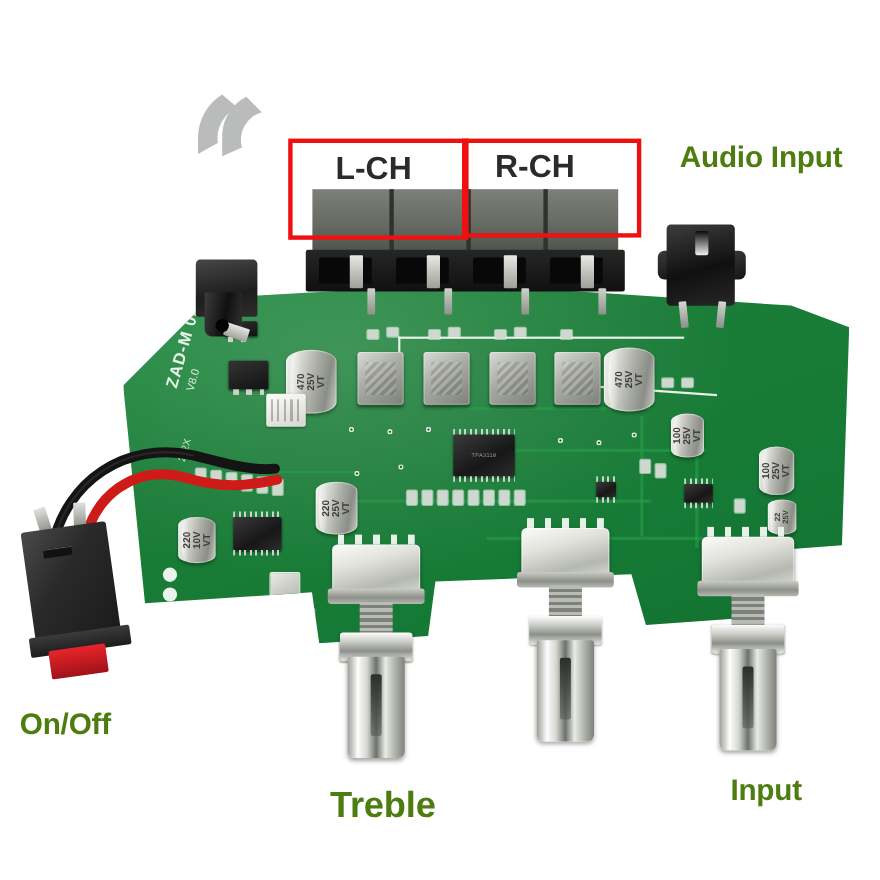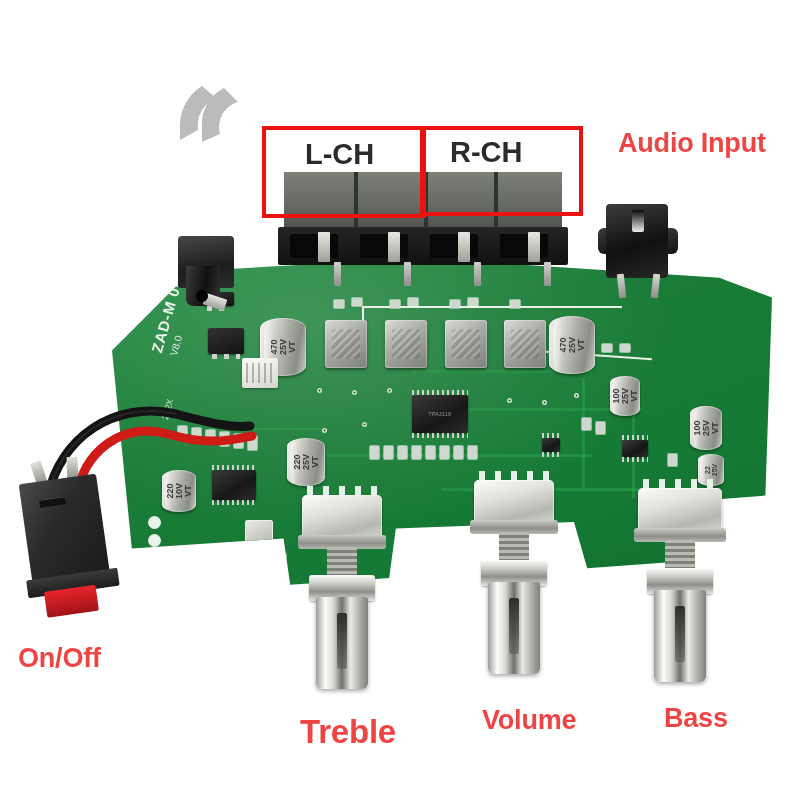--- a/index.html
+++ b/index.html
@@ -1,21 +1,21 @@
 <!DOCTYPE html>
 <html><head>
 <meta charset="utf-8">
 <style>
   html,body{margin:0;padding:0;background:#fff;}
   body{width:800px;height:800px;overflow:hidden;
        font-family:"Liberation Sans","DejaVu Sans",sans-serif;}
   #stage{position:relative;width:800px;height:800px;background:#ffffff;overflow:hidden;}
 
   
-  .anno{position:absolute;font-weight:bold;color:#ef4444;white-space:nowrap;letter-spacing:-0.2px;}
+  .anno{position:absolute;font-weight:bold;color:#4d7c0f;white-space:nowrap;letter-spacing:-0.2px;}
   #audio-input-label{left:618px;top:128px;font-size:27px;}
   #onoff-label{left:18px;top:643px;font-size:27px;}
   #treble-label{left:300px;top:713px;font-size:33px;}
   #volume-label{left:482px;top:705px;font-size:27px;}
   #bass-label{left:664px;top:703px;font-size:27px;}
 
   #dc-label{position:absolute;left:100px;top:210px;font-size:25px;font-weight:bold;
             color:#e8121b;letter-spacing:2.5px;white-space:nowrap;}
 
   .ch-box{position:absolute;border:4px solid #ee1111;background:transparent;}
@@ -382,16 +382,15 @@
 
   <div class="ch-box" id="lch-box"></div>
   <div class="ch-text" id="lch-text">L-CH</div>
 
   <div class="ch-box" id="rch-box"></div>
   <div class="ch-text" id="rch-text">R-CH</div>
 
   <div class="anno" id="audio-input-label">Audio Input</div>
   <div class="anno" id="onoff-label">On/Off</div>
   <div class="anno" id="treble-label">Treble</div>
-  <div class="anno" id="volume-label">Volume</div>
-  <div class="anno" id="bass-label">Bass</div>
+  <div class="anno" id="bass-label">Input</div>
 
 </div>
 
 </body></html>

